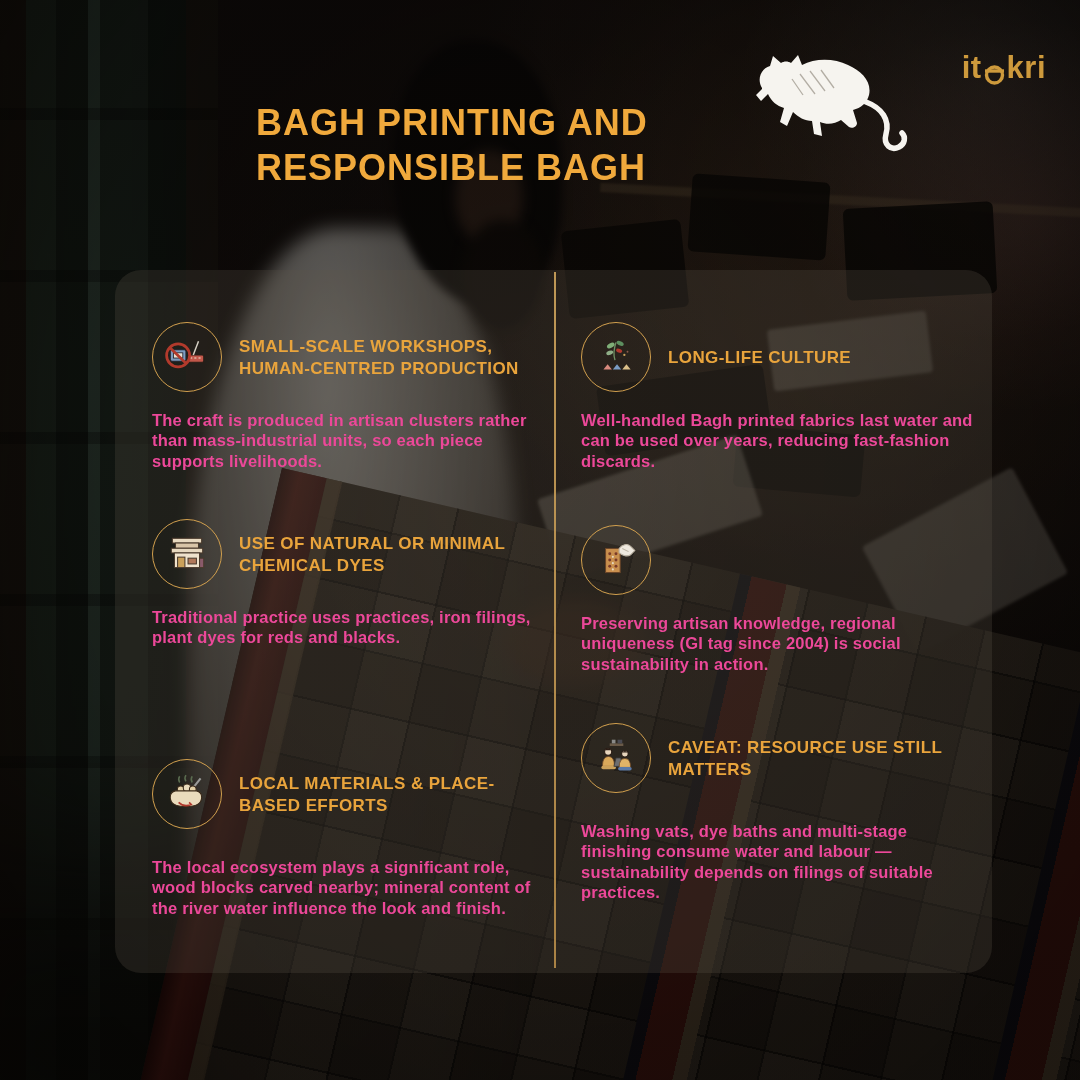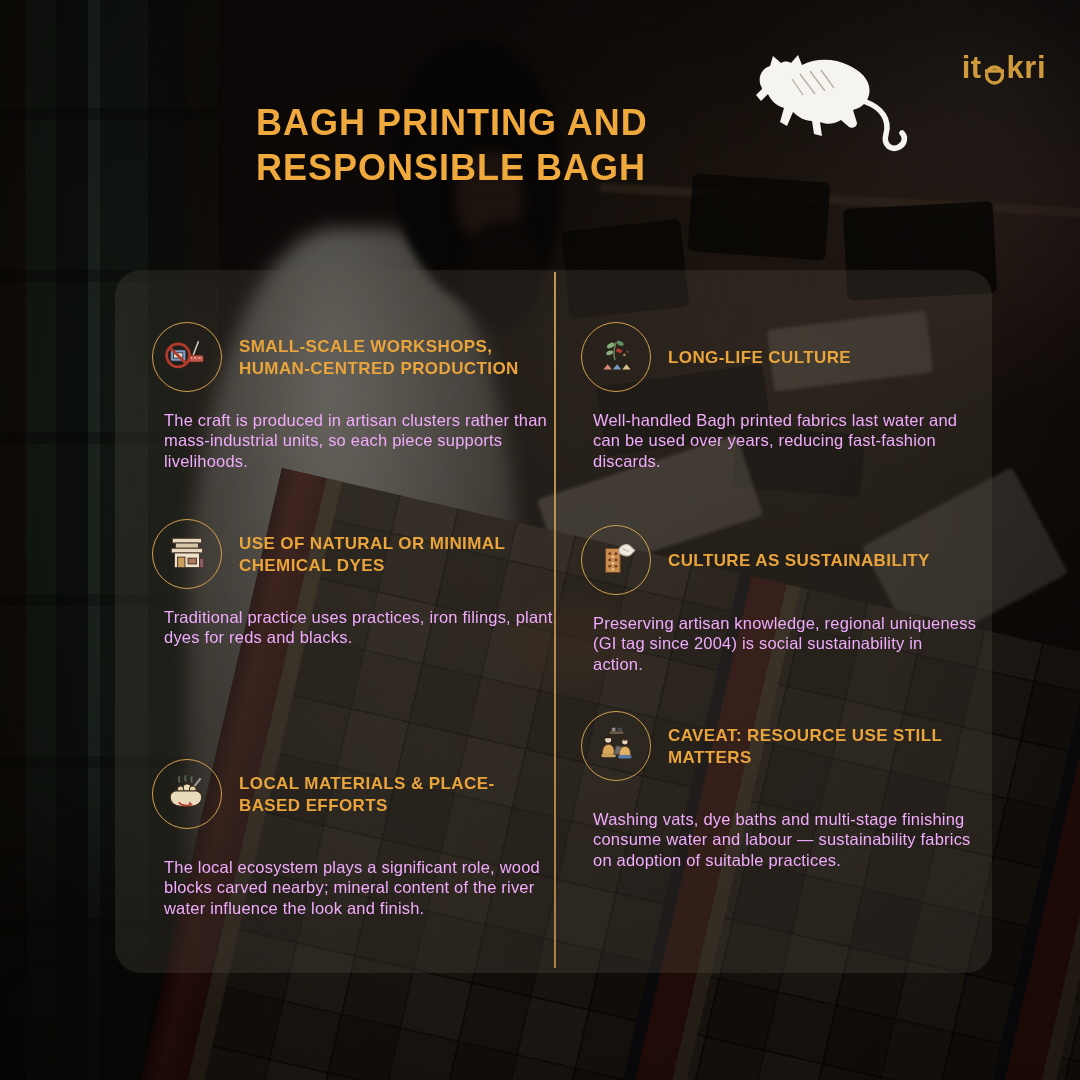--- a/index.html
+++ b/index.html
@@ -68,28 +68,28 @@
     background:rgba(92,84,73,.26);border-radius:26px;}
   .divider{position:absolute;left:50%;top:2px;bottom:5px;width:2px;
     background:linear-gradient(#cfa45c,#b78c49);opacity:.9;}
 
   .card{position:absolute;}
   .card-1{left:37px;top:52px;width:402px;}
   .card-2{left:466px;top:52px;width:396px;}
   .card-3{left:37px;top:249px;width:402px;}
   .card-4{left:466px;top:255px;width:396px;}
   .card-5{left:37px;top:489px;width:402px;}
-  .card-6{left:466px;top:441px;width:396px;}
+  .card-6{left:466px;top:453px;width:396px;}
   .card-head{display:flex;align-items:center;}
   .icon-circle{flex:0 0 70px;width:70px;height:70px;box-sizing:border-box;
     border:1.7px solid #D2A04E;border-radius:50%;
     display:flex;align-items:center;justify-content:center;}
   .card h3{margin:2px 0 0 17px;color:#E9A43C;font-size:17px;line-height:1.28;
     font-weight:bold;letter-spacing:.4px;}
-  .card p{margin:18px 0 0 12px;color:#f0abfc;font-size:16.5px;line-height:1.24;letter-spacing:.2px;}
+  .card p{margin:18px 0 0 0;color:#ec4899;font-size:16.5px;line-height:1.24;letter-spacing:.2px;font-weight:bold;}
   .card-5 p,.card-6 p{margin-top:28px;}
 </style>
 </head>
 <body>
 
 <div class="stage">
 
   <div class="bg">
     <div class="bg-base"></div>
     <div class="bg-door"></div>
@@ -222,21 +222,20 @@
             </g>
             <g fill="#E8D9C0">
               <circle cx="19" cy="19" r="1"></circle>
                 <circle cx="19" cy="25" r="1"></circle>
                 <circle cx="19" cy="31" r="1"></circle>
             </g>
             <path d="M25,11 c3,-4 8,-5 11,-2 l4,4 -4,4 c-3,2 -8,1 -11,-2 z" fill="#EFE9DF" stroke="#BDB4A4"></path>
             <path d="M28,11 l6,3" stroke="#BDB4A4" fill="none"></path>
           </svg>
         </div>
-        <h3>CULTURE AS SUSTAINABILITY</h3>
       </div>
       <p>Preserving artisan knowledge, regional uniqueness (GI tag since 2004) is social sustainability in action.</p>
     </div>
 
     <div class="card card-5">
       <div class="card-head">
         <div class="icon-circle">
           <svg width="46" height="46" viewBox="0 0 44 44">
             <g stroke="#5A6B4F" stroke-width="1.4" fill="none">
               <path d="M15,5 q-2,3 0,6"></path>
@@ -271,17 +270,17 @@
             <rect x="8" y="29.5" width="14" height="3.2" rx="1.6" fill="#CAA05A"></rect>
             <path d="M20,30 l2,-8 h4.5 l2,8 z" fill="#6E6E70" stroke="#3A3A3C" stroke-width=".8"></path>
             <circle cx="30.5" cy="18" r="3.1" fill="#E8D5BD" stroke="#2A1D16"></circle>
             <path d="M27.8,16.8 a3.1,3.1 0 0 1 5.4,0 z" fill="#2A1D16"></path>
             <path d="M25,31 q0,-8.5 5.5,-8.5 q5.5,0 5.5,8.5 z" fill="#E0B468" stroke="#6A4528" stroke-width=".8"></path>
             <rect x="24" y="30.5" width="13" height="3.4" rx="1.7" fill="#5A7AA8"></rect>
           </svg>
         </div>
         <h3>CAVEAT: RESOURCE USE STILL MATTERS</h3>
       </div>
-      <p>Washing vats, dye baths and multi-stage finishing consume water and labour — sustainability fabrics on adoption of suitable practices.</p>
+      <p>Washing vats, dye baths and multi-stage finishing consume water and labour — sustainability depends on filings of suitable practices.</p>
     </div>
 
   </div>
 </div>
 
 </body></html>

